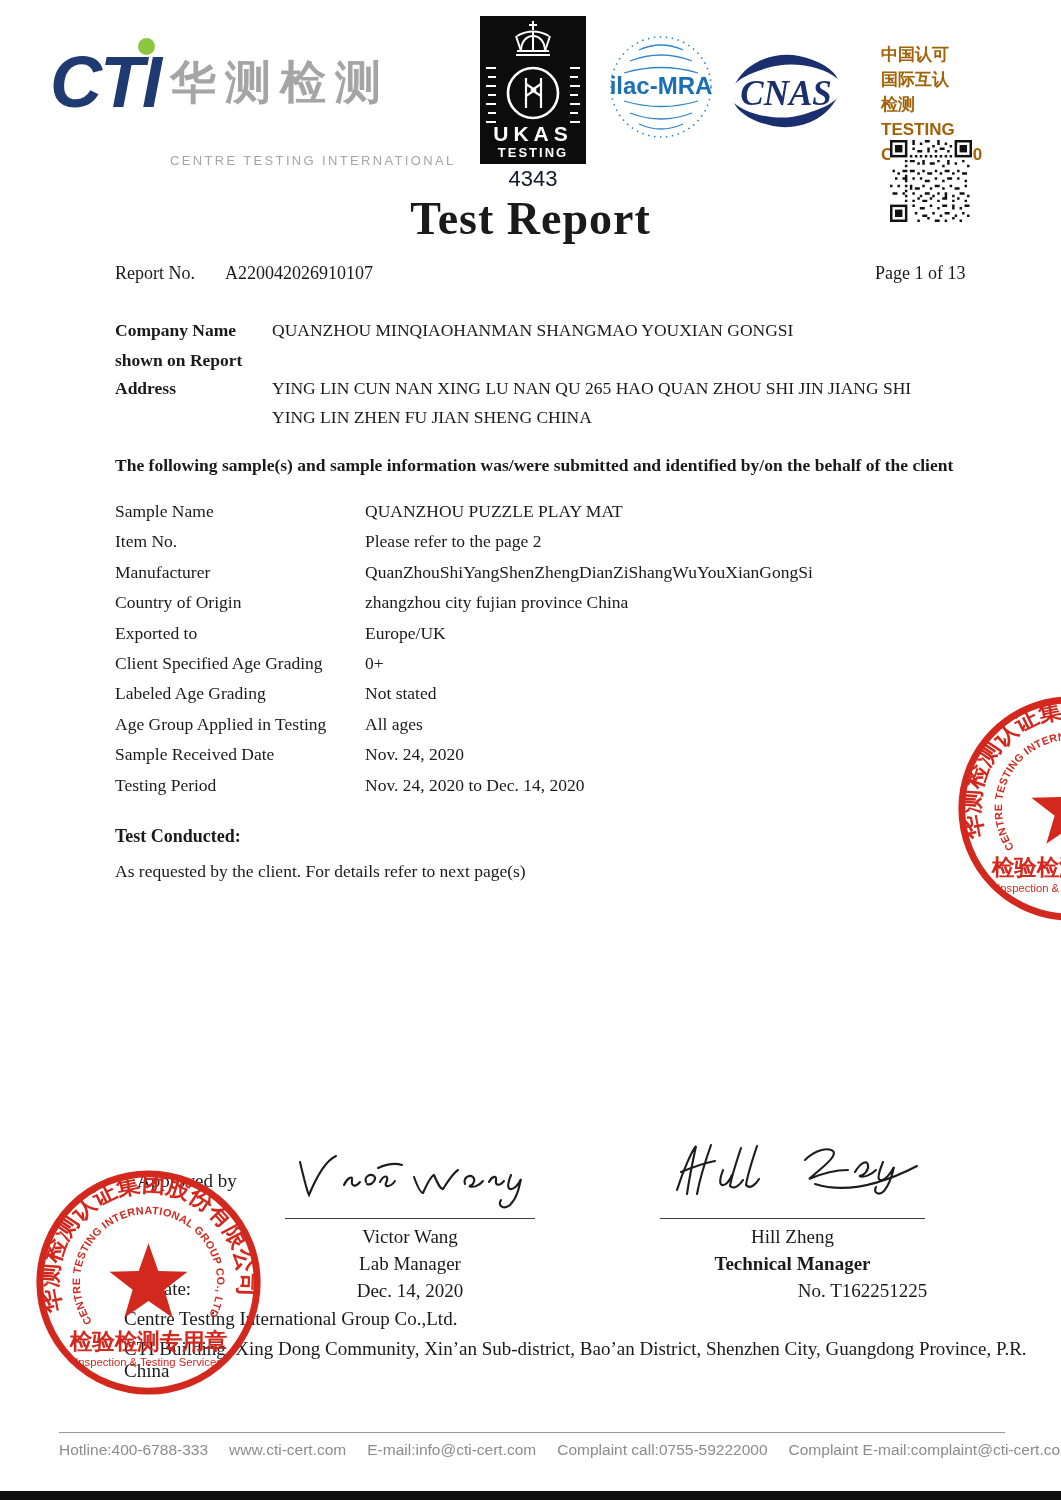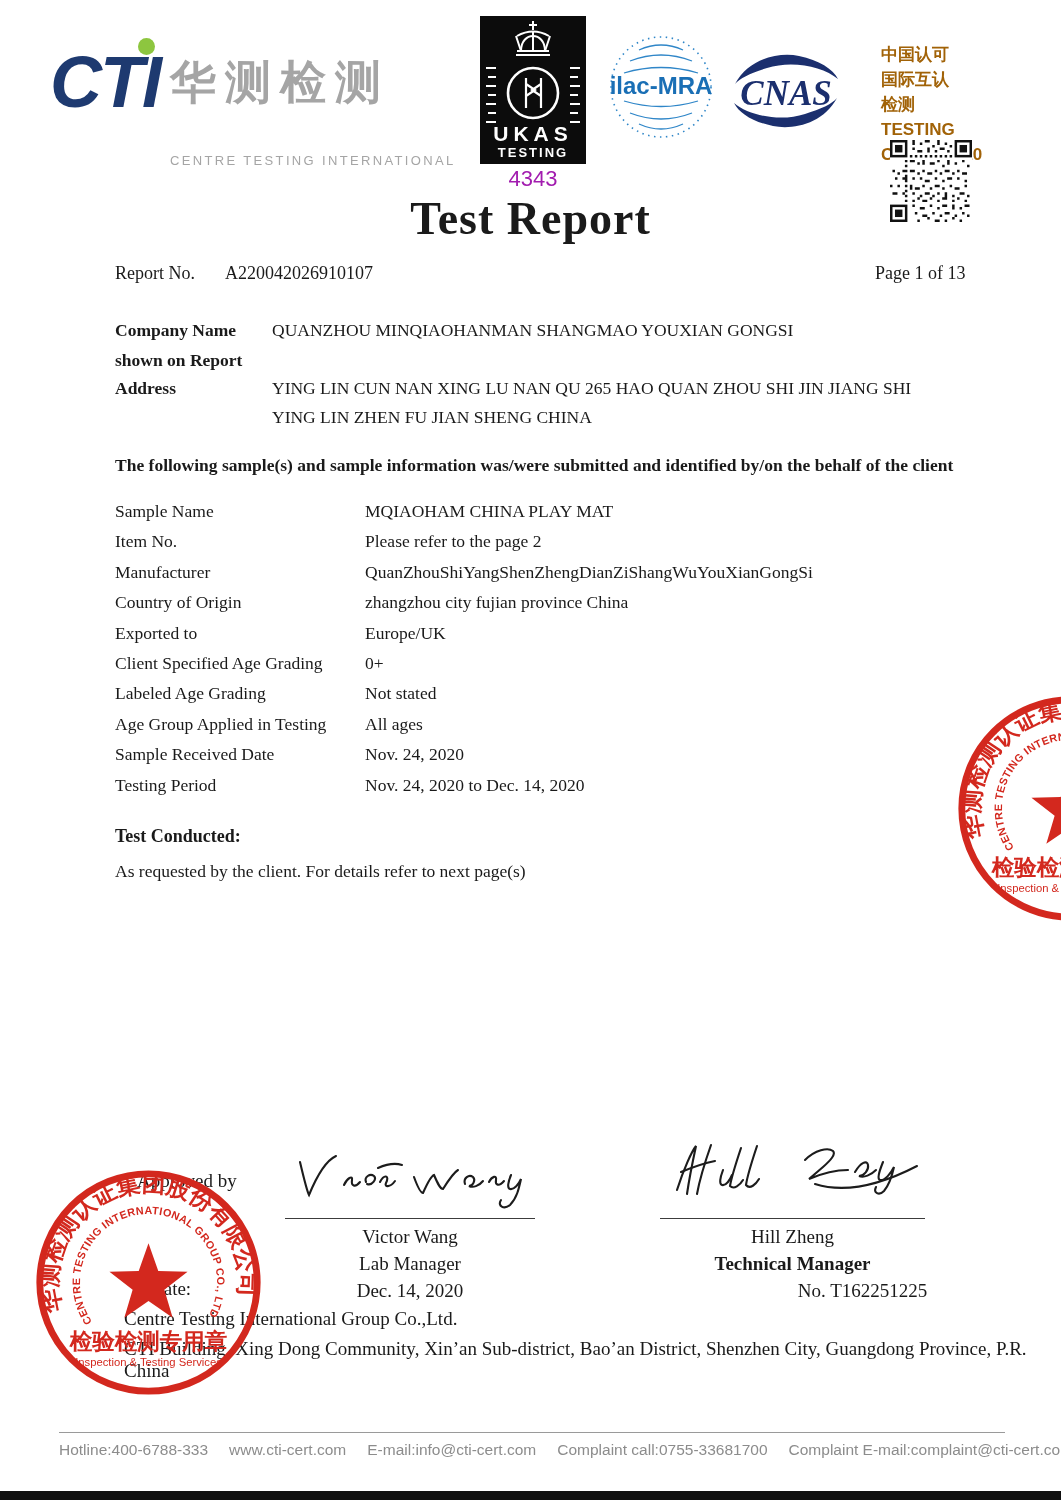--- a/index.html
+++ b/index.html
@@ -9,21 +9,21 @@
     font-family:"Liberation Serif",serif;color:#1a1a1a;
   }
   .abs{position:absolute;}
   
   .cti-acronym{font-family:"Liberation Sans",sans-serif;font-weight:800;
     font-size:72px;line-height:1;color:#1e3a70;letter-spacing:-2px;font-style:italic;}
   .cti-dot{width:17px;height:17px;border-radius:50%;background:#8dc63f;}
   .cti-cn{font-size:46px;line-height:1;color:#a5a5a5;letter-spacing:9px;font-weight:600;}
   .cti-caption{font-family:"Liberation Sans",sans-serif;font-size:13px;
     letter-spacing:2.35px;color:#a5a5a5;white-space:nowrap;margin-top:44px;}
-  .ukas-num{font-family:"Liberation Sans",sans-serif;font-size:22px;color:#a21caf;
+  .ukas-num{font-family:"Liberation Sans",sans-serif;font-size:22px;color:#0f172a;
     width:106px;text-align:center;}
   .accr{font-family:"Liberation Sans",sans-serif;font-size:17px;line-height:25px;color:#a16207;font-weight:bold;}
   
   .doc-title{width:100%;text-align:center;font-size:46px;font-weight:bold;letter-spacing:1px;}
   .t17{font-size:17.5px;}
   .t18{font-size:18px;text-align:right;}
   .t19{font-size:19px;}
   .bold{font-weight:bold;}
   .row-label{position:absolute;left:115px;}
   .row-value{position:absolute;left:365px;}
@@ -139,21 +139,21 @@
   <div class="abs t17 bold" style="left:115px;top:350px;">shown on Report</div>
   <div class="abs t17 bold" style="left:115px;top:378px;">Address</div>
   <div class="abs t17" style="left:272px;top:378px;">YING LIN CUN NAN XING LU NAN QU 265 HAO QUAN ZHOU SHI JIN JIANG SHI</div>
   <div class="abs t17" style="left:272px;top:407px;">YING LIN ZHEN FU JIAN SHENG CHINA</div>
 
   <div class="abs t17 bold" style="left:115px;top:451px;width:840px;line-height:29px;">The following sample(s) and sample information was/were submitted and identified by/on the behalf of the client</div>
 
   <div class="abs t17" style="left:0;top:496px;width:1061px;">
     <div class="samp-row">
       <span class="row-label">Sample Name</span>
-      <span class="row-value">MQIAOHAM CHINA PLAY MAT</span>
+      <span class="row-value">QUANZHOU PUZZLE PLAY MAT</span>
     </div>
     <div class="samp-row">
       <span class="row-label">Item No.</span>
       <span class="row-value">Please refer to the page 2</span>
     </div>
     <div class="samp-row">
       <span class="row-label">Manufacturer</span>
       <span class="row-value">QuanZhouShiYangShenZhengDianZiShangWuYouXianGongSi</span>
     </div>
     <div class="samp-row">
@@ -264,18 +264,18 @@
     <polygon points="120,80 130,108.2 159.9,109 136.2,127.3 144.7,156 120,139 95.3,156 103.8,127.3 80.1,109 110,108.2" fill="#d3281e"></polygon>
     <text x="120" y="188" text-anchor="middle" font-size="23" font-weight="bold" fill="#d3281e">检验检测专用章</text>
     <text x="120" y="205" text-anchor="middle" font-size="11.5" fill="#d3281e">Inspection &amp; Testing Services</text>
   </svg>
 
   <div class="abs gray-rule" style="left:59px;top:1432px;width:946px;"></div>
   <div class="abs footer-text" style="left:59px;top:1441px;">
     <span>Hotline:400-6788-333</span>
     <span>www.cti-cert.com</span>
     <span>E-mail:info@cti-cert.com</span>
-    <span>Complaint call:0755-33681700</span>
+    <span>Complaint call:0755-59222000</span>
     <span>Complaint E-mail:complaint@cti-cert.com</span>
   </div>
   <div class="abs footer-bar" style="left:0;top:1491px;width:1061px;height:9px;"></div>
 
 </div>
 
 </body></html>

